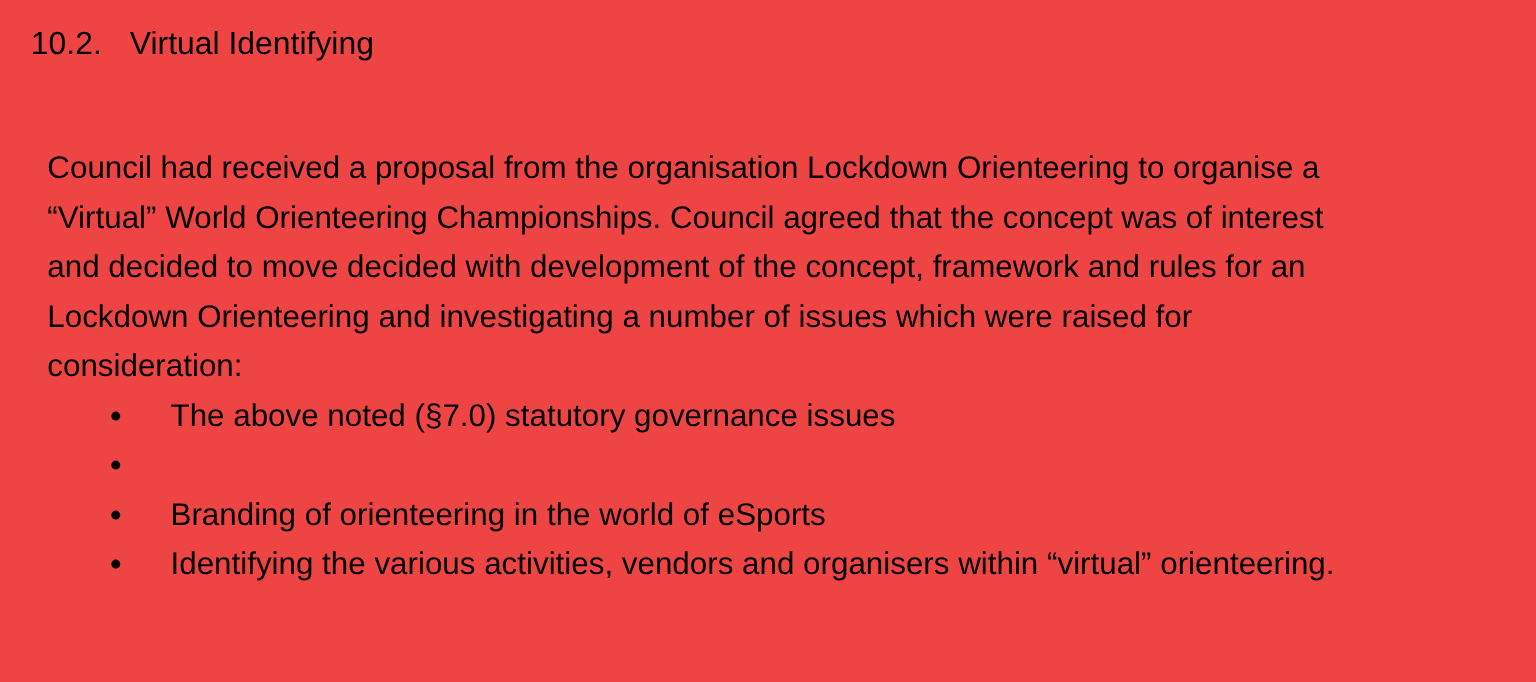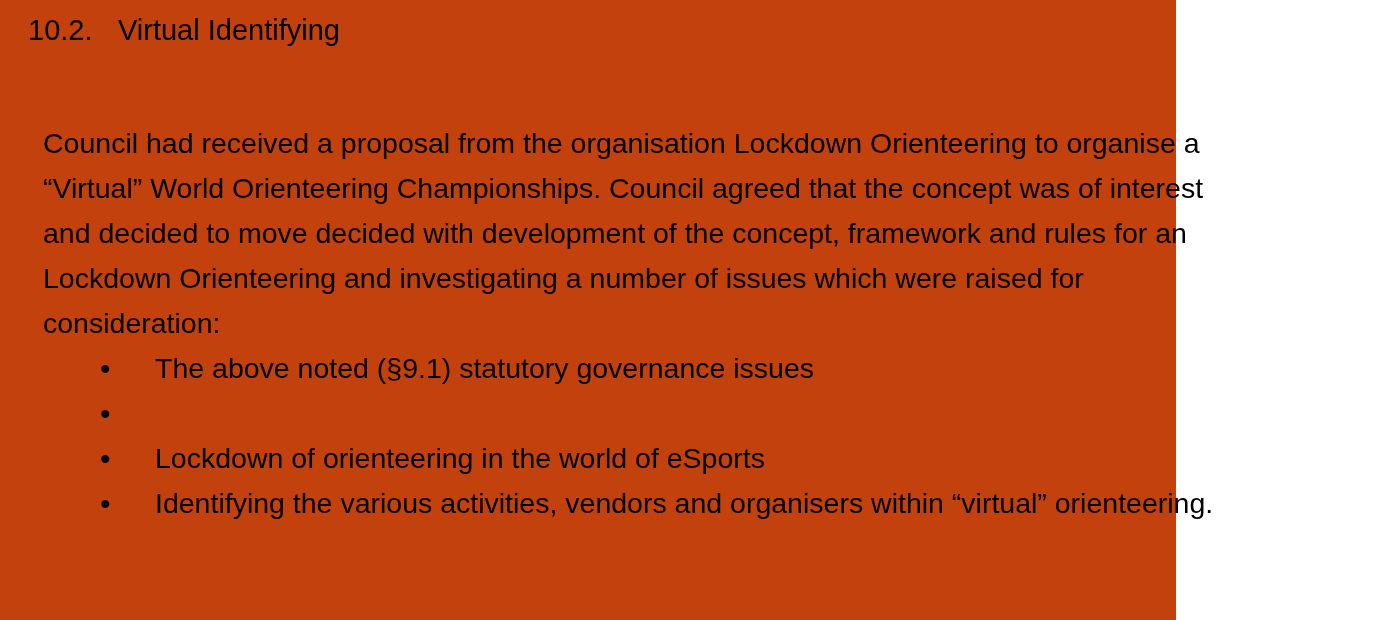--- a/index.html
+++ b/index.html
@@ -5,24 +5,24 @@
   * { margin: 0; padding: 0; box-sizing: border-box; }
   html, body {
     width: 1396px;
     height: 620px;
     background: #ffffff;
     color: #000000;
     font-family: "Liberation Sans", "DejaVu Sans", sans-serif;
     overflow: hidden;
   }
   .doc {
-    width: 1176px;
+    width: 1396px;
     height: 620px;
-    padding-top: 8px;
-    background: #c2410c;
+    padding-top: 18px;
+    background: #ef4444;
   }
   .heading {
     margin-left: 28px;
     font-size: 29px;
     line-height: 45px;
     white-space: nowrap;
     display: flex;
   }
   .heading-number {
     display: inline-block;
@@ -76,30 +76,30 @@
     <div class="para-line">“Virtual” World Orienteering Championships. Council agreed that the concept was of interest</div>
     <div class="para-line">and decided to move decided with development of the concept, framework and rules for an</div>
     <div class="para-line">Lockdown Orienteering and investigating a number of issues which were raised for</div>
     <div class="para-line">consideration:</div>
   </div>
 
   <div class="bullet-list">
 
     <div class="bullet-item">
       <span class="bullet-marker">•</span>
-      <span class="bullet-text">The above noted (§9.1) statutory governance issues</span>
+      <span class="bullet-text">The above noted (§7.0) statutory governance issues</span>
     </div>
 
     <div class="bullet-item">
       <span class="bullet-marker">•</span>
     </div>
 
     <div class="bullet-item">
       <span class="bullet-marker">•</span>
-      <span class="bullet-text">Lockdown of orienteering in the world of eSports</span>
+      <span class="bullet-text">Branding of orienteering in the world of eSports</span>
     </div>
 
     <div class="bullet-item">
       <span class="bullet-marker">•</span>
       <span class="bullet-text">
         <div class="cont-line">Identifying the various activities, vendors and organisers within “virtual” orienteering.</div>
       </span>
     </div>
 
   </div>

